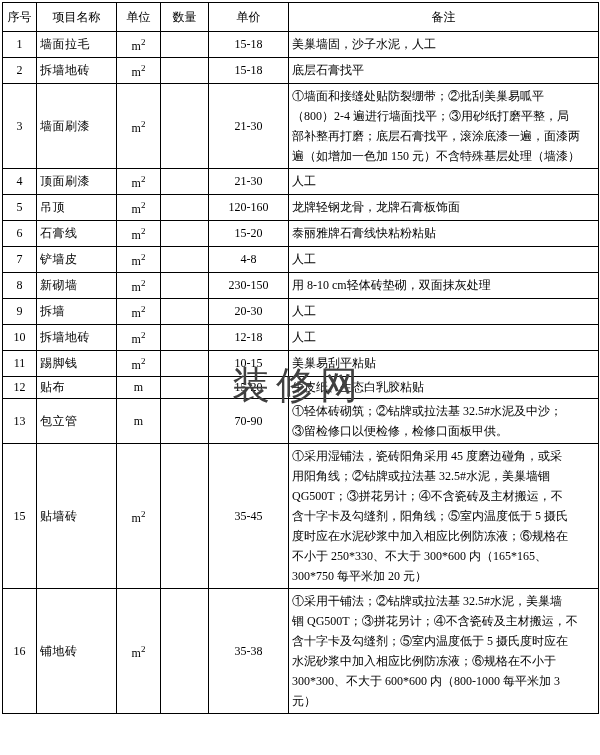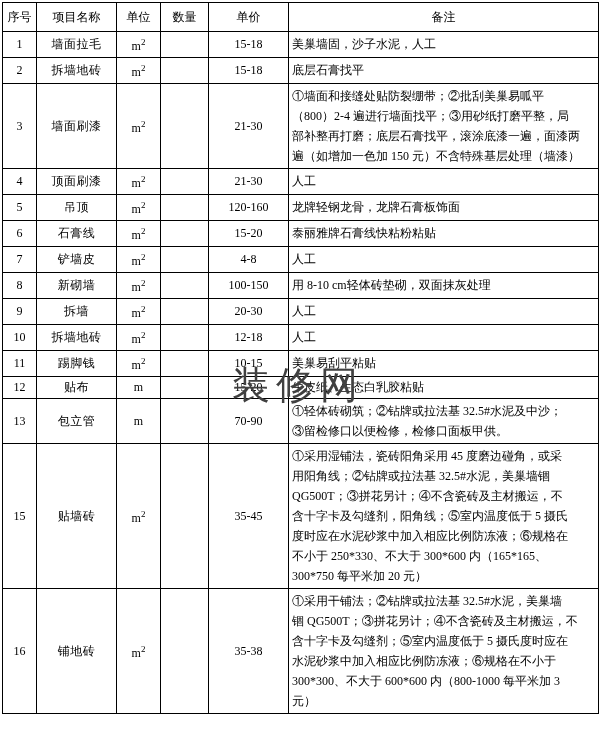--- a/index.html
+++ b/index.html
@@ -45,21 +45,20 @@
   col.c-name { width: 80px; }
   col.c-unit { width: 44px; }
   col.c-qty { width: 48px; }
   col.c-price { width: 80px; }
   col.c-remark { width: 310px; }
 
   td.seq, td.unit, td.qty, td.price {
     text-align: center;
   }
   td.name {
-    text-align: center;
     letter-spacing: 0.5px;
   }
   td.remark {
     text-align: left;
     padding-left: 5px;
     padding-right: 5px;
     margin-left: 24px;
   }
   td.remark.multi {
     line-height: 20px;
@@ -165,21 +164,21 @@
           <td class="unit">m<span class="sup">2</span></td>
           <td class="qty"></td>
           <td class="price">4-8</td>
           <td class="remark">人工</td>
         </tr>
         <tr>
           <td class="seq">8</td>
           <td class="name">新砌墙</td>
           <td class="unit">m<span class="sup">2</span></td>
           <td class="qty"></td>
-          <td class="price">100-150</td>
+          <td class="price">230-150</td>
           <td class="remark">用 8-10 cm轻体砖垫砌，双面抹灰处理</td>
         </tr>
         <tr>
           <td class="seq">9</td>
           <td class="name">拆墙</td>
           <td class="unit">m<span class="sup">2</span></td>
           <td class="qty"></td>
           <td class="price">20-30</td>
           <td class="remark">人工</td>
         </tr>

